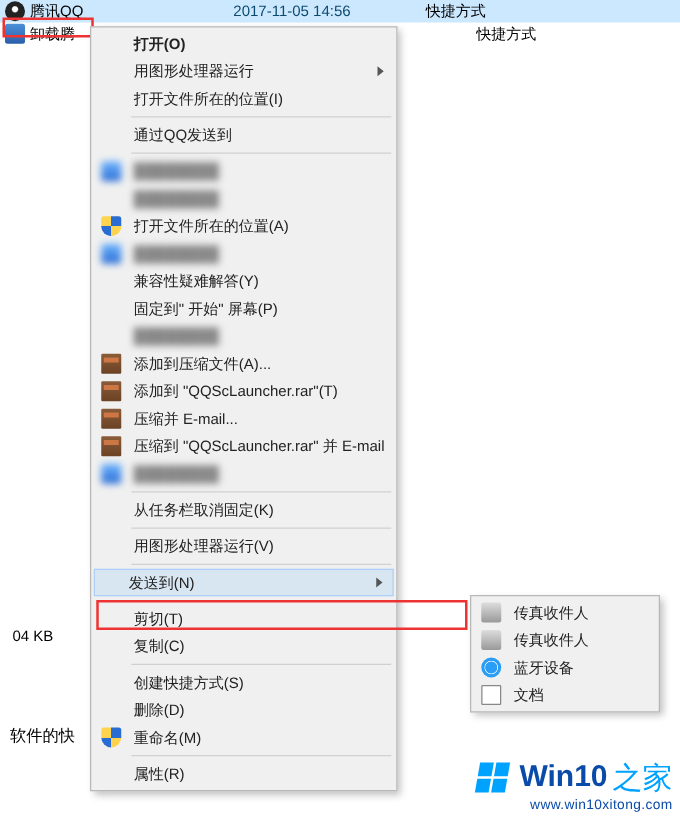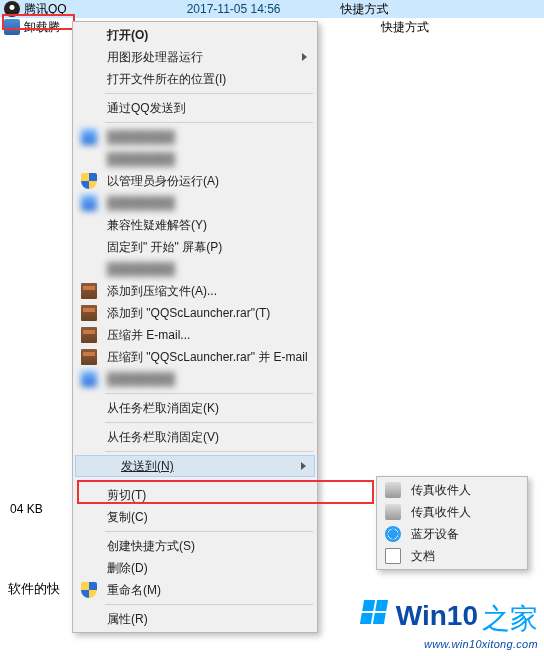--- a/index.html
+++ b/index.html
@@ -49,21 +49,21 @@
   }
   .mitem {
     height: 22px;
     display: flex;
     align-items: center;
     padding: 0 16px 0 32px;
     position: relative;
     color: #222;
     white-space: nowrap;
   }
-  .mitem.hover { background: #d8e6f2; border: 1px solid #aecff7; padding: 0 15px 0 45px; text-decoration: underline; }
+  .mitem.hover { background: #d8e6f2; border: 1px solid #aecff7; padding: 0 15px 0 27px; }
   .sep { height: 1px; background: #d0d0d0; margin: 3px 2px 3px 30px; }
   .arrow {
     position: absolute;
     right: 8px;
     top: 50%;
     transform: translateY(-50%);
     width: 0; height: 0;
     border-top: 4px solid transparent;
     border-bottom: 4px solid transparent;
     border-left: 5px solid #555;
@@ -91,23 +91,23 @@
   .doc { background: #fff; border:1px solid #888; border-radius:1px; }
 
   .logo {
     position: absolute;
     right: 6px;
     bottom: 6px;
     text-align: right;
     z-index: 100;
     color: #0a4aa8;
   }
-  .logo .brand { font-size: 28px; font-weight: 700; display:flex; align-items:flex-start; justify-content:flex-end; gap:4px;}
+  .logo .brand { font-size: 24px; font-weight: 700; display:flex; align-items:center; justify-content:flex-end; gap:4px;}
   .logo .brand .accent { color:#00a2ff; font-weight:400; }
-  .logo .url { font-size: 11px; color:#0a4aa8; letter-spacing:0.3px;font-style:italic; }
+  .logo .url { font-size: 11px; color:#0a4aa8; letter-spacing:0.3px; }
   .winlogo { display:inline-grid; grid-template-columns: 11px 11px; grid-template-rows: 11px 11px; gap:2px; transform: skewX(-10deg); margin-right:6px;}
   .winlogo span { background:#00a2ff; }
 </style>
 </head>
 <body>
 
 <div class="bg-table">
   <div class="bg-row selected">
     <span class="bg-icon qq"></span>
     <span>腾讯QQ</span>
@@ -143,21 +143,21 @@
 
   <div class="mitem">
       <span>通过QQ发送到</span>
     </div>
   <div class="sep"></div>
 
   <div class="mitem blur"><span class="micon blueicon"></span>████████</div>
   <div class="mitem blur">████████</div>
   <div class="mitem">
       <span class="micon shield"></span>
-      <span>以管理员身份运行(A)</span>
+      <span>打开文件所在的位置(A)</span>
     </div>
   <div class="mitem blur"><span class="micon blueicon"></span>████████</div>
   <div class="mitem">
       <span>兼容性疑难解答(Y)</span>
     </div>
   <div class="mitem">
       <span>固定到" 开始" 屏幕(P)</span>
     </div>
   <div class="mitem blur">████████</div>
   <div class="mitem">
@@ -178,21 +178,21 @@
     </div>
   <div class="mitem blur"><span class="micon blueicon"></span>████████</div>
   <div class="sep"></div>
 
   <div class="mitem">
       <span>从任务栏取消固定(K)</span>
     </div>
   <div class="sep"></div>
 
   <div class="mitem">
-      <span>从任务栏取消固定(V)</span>
+      <span>用图形处理器运行(V)</span>
     </div>
   <div class="sep"></div>
 
   <div class="mitem hover">
       <span>发送到(N)</span>
       <span class="arrow"></span>
     </div>
   <div class="sep"></div>
 
   <div class="mitem">

